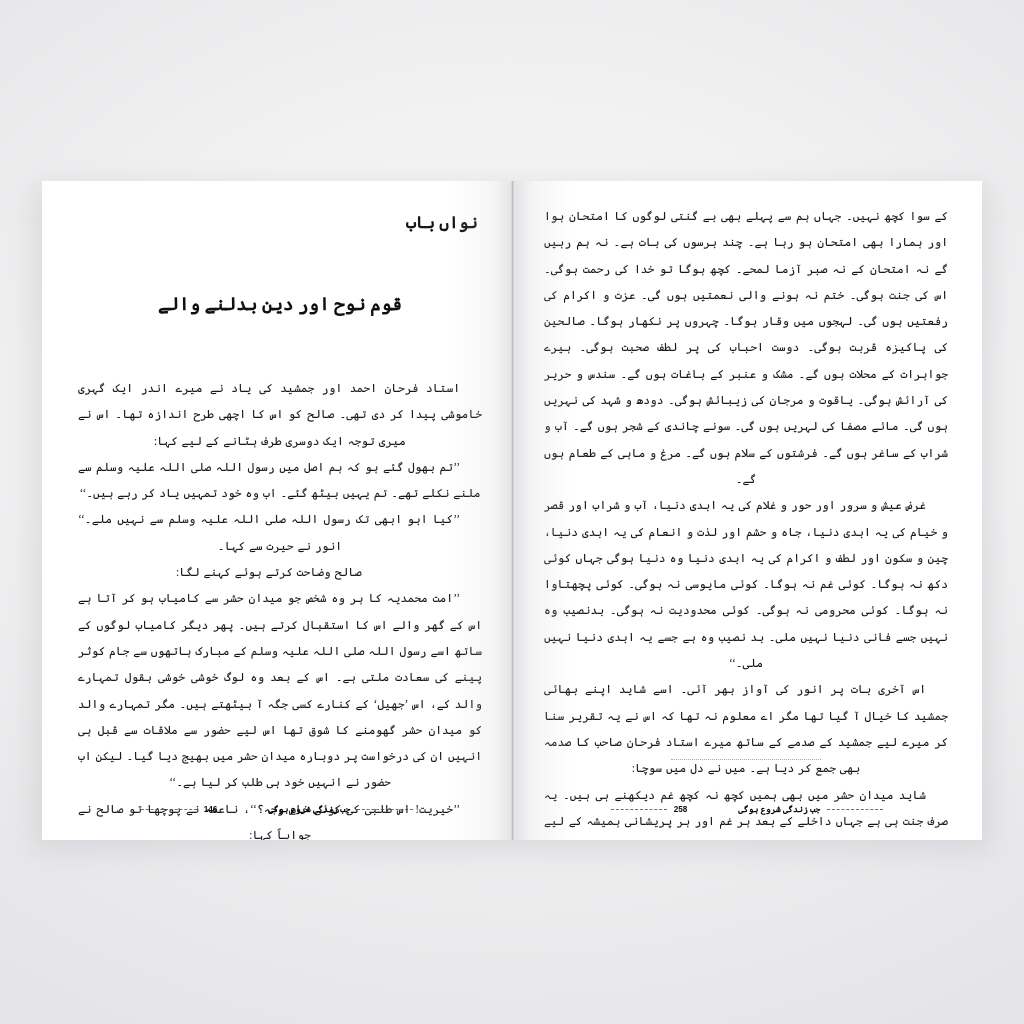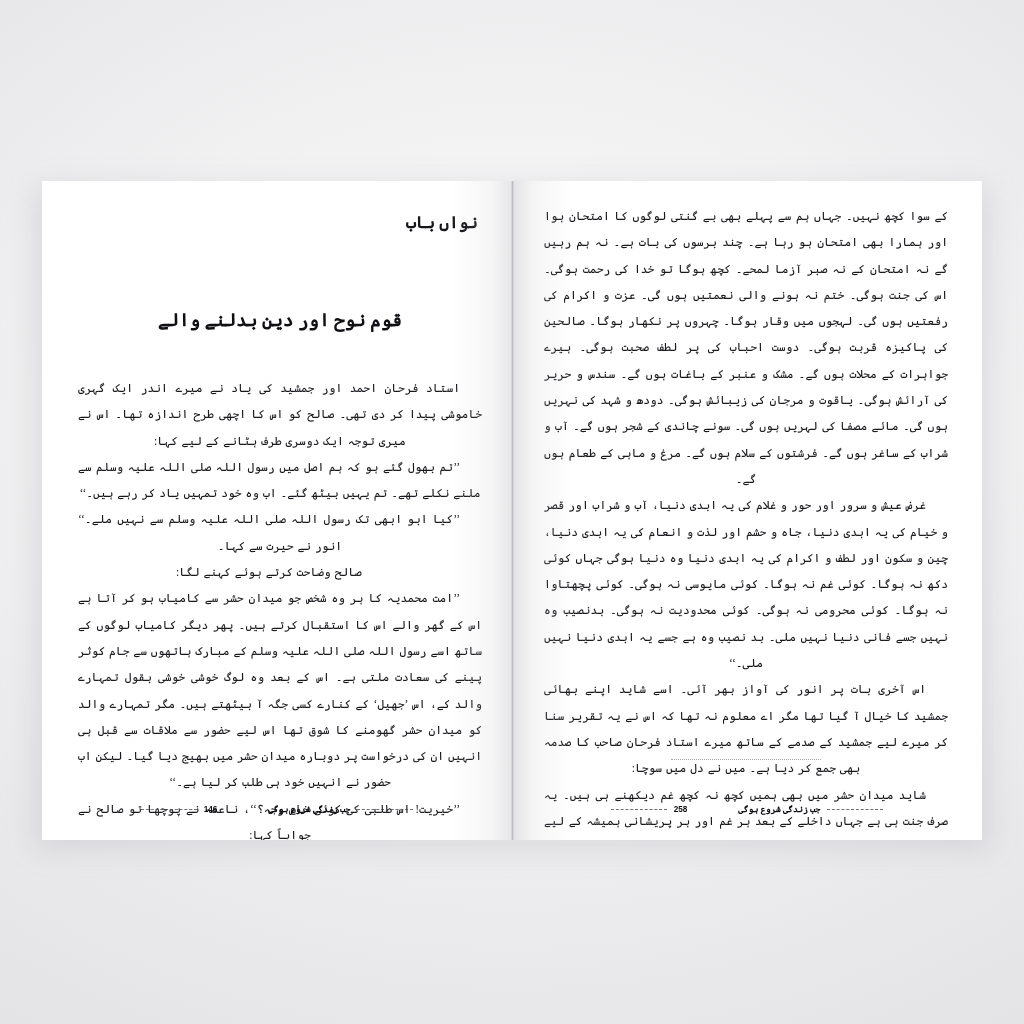--- a/index.html
+++ b/index.html
@@ -108,21 +108,21 @@
     right: 4px;
     font-size: 16.5px;
     font-weight: 700;
     letter-spacing: 0.2px;
     color: #16161a;
     direction: rtl;
   }
 
   .chapter-title {
     position: absolute;
-    top: 128px;
+    top: 112px;
     right: 0;
     width: 100%;
     text-align: center;
     font-size: 18px;
     font-weight: 700;
     color: #101014;
     direction: rtl;
   }
 
   .body-block {

